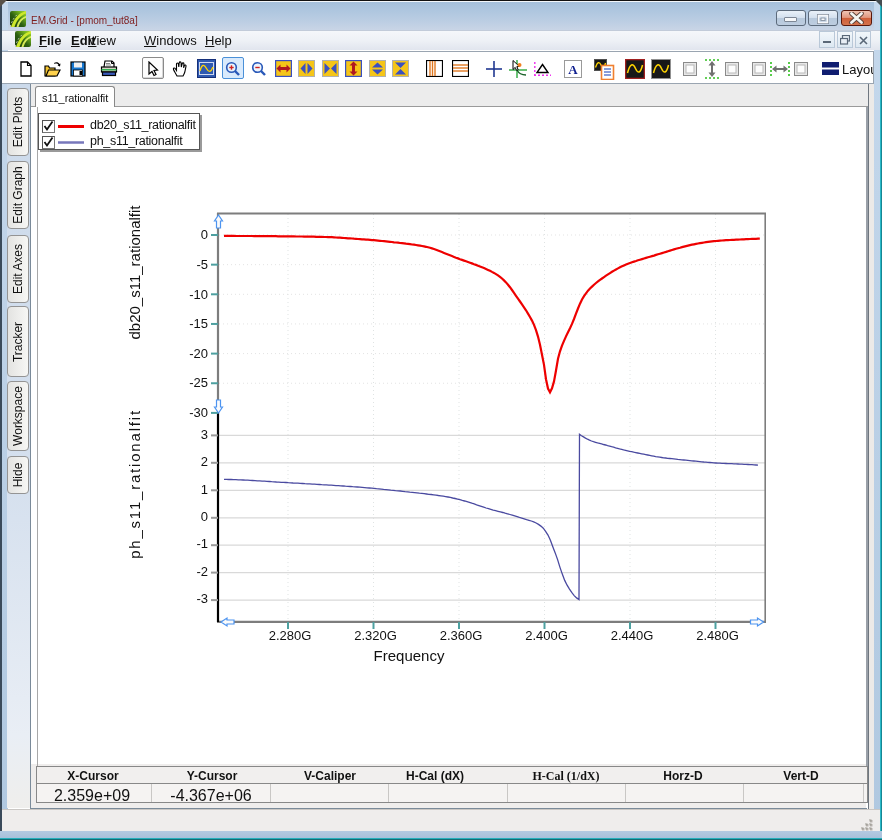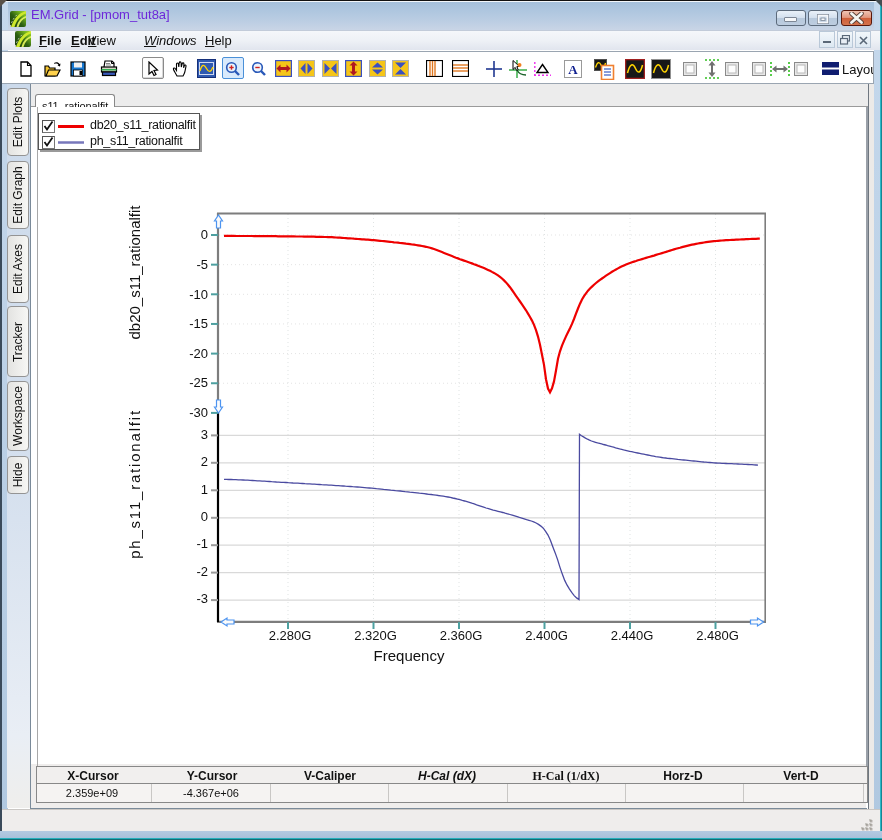--- a/index.html
+++ b/index.html
@@ -11,21 +11,21 @@
 #frame-left { left:0; top:2px; width:2px; height:836px; background:#3a4a5a; }
 #frame-left2 { left:2px; top:2px; width:6px; height:829px; background:linear-gradient(180deg,#c5d8ec,#b0c8e0); }
 #frame-right { left:874px; top:2px; width:6px; height:829px; background:linear-gradient(180deg,#c5d8ec,#b0c8e0); }
 #frame-right2 { left:880px; top:0px; width:2px; height:840px; background:linear-gradient(90deg,#35d3e2,#0c6d7a); }
 #frame-bot { left:0; top:831px; width:882px; height:7px; background:linear-gradient(180deg,#b3cae2,#a8c0da); }
 #frame-bot2 { left:0; top:838px; width:882px; height:2px; background:linear-gradient(180deg,#2ed0de,#0a4a52); }
 #corner-tl { left:0; top:0; width:7px; height:7px; background:#585148; clip-path:polygon(0 0,100% 0,0 100%); }
 #corner-tr { left:875px; top:0; width:7px; height:7px; background:#464e52; clip-path:polygon(0 0,100% 0,100% 100%); }
 
 #titlebar { left:2px; top:2px; width:878px; height:28px; background:linear-gradient(180deg,#a5c0db 0%,#aec6df 30%,#bccee3 70%,#c9d5e6 100%); }
-#title-text { left:31px; top:7px; font-size:13px; color:#6d28d9; }
+#title-text { left:31px; top:15px; font-size:10px; color:#7f1d1d; }
 
 .capbtn { position:absolute; top:10px; height:16px; border-radius:3px; border:1px solid #5c6b7c; }
 #btn-min { left:776px; width:30px; background:linear-gradient(180deg,#e9f1f9 0%,#d3e0ee 48%,#b7c9dc 52%,#bdcde0 100%); }
 #btn-max { left:808px; width:30px; background:linear-gradient(180deg,#e9f1f9 0%,#d3e0ee 48%,#b7c9dc 52%,#bdcde0 100%); }
 #btn-close { left:841px; width:31px; background:linear-gradient(180deg,#f0c4b4 0%,#e29880 46%,#cf5f3a 52%,#d4744e 100%); border-color:#58180c; }
 
 #menubar { left:2px; top:30px; width:878px; height:20px; background:linear-gradient(180deg,#f5f7fa 0%,#eef1f6 50%,#e1e5ee 100%); border-top:1px solid #c2cbd9; }
 .menuitem { position:absolute; top:3px; font-size:13px; color:#111; }
 .menuitem u { text-decoration-thickness:1px; }
 
@@ -35,30 +35,30 @@
 .tbi { position:absolute; top:60px; z-index:4; }
 
 #dock { left:7px; top:84px; width:24px; height:724px; background:linear-gradient(180deg,#ccdaeb 0%,#d5e0ee 55%,#e9eef5 90%,#efeeec 100%); }
 .vtab { position:absolute; left:7px; width:22px; background:linear-gradient(90deg,#e3e3e1,#f7f7f5); border:1px solid #949494; border-radius:4px; }
 .vtab span { position:absolute; left:50%; top:50%; transform:translate(-50%,-50%) rotate(-90deg); white-space:nowrap; font-size:12px; color:#111; }
 
 #mdiborder-l { left:30px; top:84px; width:1px; height:725px; background:#7a8a99; }
 #mdiborder-r { left:867.6px; top:84px; width:1.4px; height:725px; background:#6f7780; }
 #mdiborder-b { left:30px; top:808px; width:837px; height:1px; background:#7a8a99; }
 #tabstrip { left:31px; top:84px; width:837px; height:23px; background:#ececec; border-bottom:1px solid #9a9a9a; }
-#seltab { left:35px; top:86px; width:80px; height:21px; background:#fff; border:1px solid #888; border-bottom:none; border-radius:3px 3px 0 0; font-size:11px; letter-spacing:-0.1px; color:#111; padding:5px 0 0 6px;margin-top:8px; }
+#seltab { left:35px; top:86px; width:80px; height:21px; background:#fff; border:1px solid #888; border-bottom:none; border-radius:3px 3px 0 0; font-size:11px; letter-spacing:-0.1px; color:#111; padding:5px 0 0 6px; }
 #content { left:31px; top:107px; width:837px; height:657px; background:#fff; }
 
 #legend { left:38px; top:113px; width:162px; height:37px; background:#fff; border:1px solid #555; box-shadow:2px 2px 0 #9a9a9a; }
 .cb { position:absolute; width:13px; height:13px; background:#fff; border:1px solid #777; border-top-color:#555; border-left-color:#555; }
 .legtxt { position:absolute; font-size:12.5px; letter-spacing:-0.3px; color:#111; z-index:6; }
 
 #ctable { left:36px; top:766px; width:832px; height:37px; border:1px solid #888; background:#f1efee; }
 .th { position:absolute; z-index:7; top:769px; font-size:12px; font-weight:bold; color:#111; width:118px; text-align:center; }
-.tv { position:absolute; z-index:7; top:787px; font-size:11px; color:#111; width:118px; text-align:center; }
+.tv { position:absolute; z-index:7; top:787px; font-size:16px; color:#111; width:118px; text-align:center; }
 #ctable-mid { z-index:7; left:37px; top:783px; width:830px; height:1px; background:#888; }
 .colsep { position:absolute; z-index:7; top:784px; width:1px; height:18px; background:#c9c7c5; }
 
 #below-mdi { left:8px; top:764px; width:858px; height:44px; background:#efedec; z-index:-1; }
 #statusbar { left:2px; top:809px; width:878px; height:22px; background:#efedec; border-top:1px solid #cac7c4; }
 </style></head>
 <body>
 <div class="abs" id="titlebar"></div>
 <div class="abs" id="frame-top"></div>
 <div class="abs" id="frame-top2"></div>
@@ -71,21 +71,21 @@
 <div class="abs" id="corner-tl"></div>
 <div class="abs" id="corner-tr"></div>
 <div class="abs" id="title-text">EM.Grid - [pmom_tut8a]</div>
 <div class="capbtn" id="btn-min"></div>
 <div class="capbtn" id="btn-max"></div>
 <div class="capbtn" id="btn-close"></div>
 <div class="abs" id="menubar"></div>
 <div class="menuitem" style="left:39px;top:33px;font-weight:bold;"><u>F</u>ile</div>
 <div class="menuitem" style="left:71px;top:33px;font-weight:bold;"><u>E</u>dit</div>
 <div class="menuitem" style="left:88px;top:33px;"><u>V</u>iew</div>
-<div class="menuitem" style="left:144px;top:33px;font-style:italic;"><u>W</u>indows</div>
+<div class="menuitem" style="left:144px;top:33px;"><u>W</u>indows</div>
 <div class="menuitem" style="left:205px;top:33px;"><u>H</u>elp</div>
 <div class="abs" id="toolbar"></div>
 <svg class="tbi" style="left:17.7px;top:60.5px;" width="16" height="16" viewBox="0 0 16 16">
     <path d="M3 1 L9.5 1 L13 4.5 L13 15 L3 15 Z" fill="#fff" stroke="#000" stroke-width="1.3"></path>
     <path d="M9.5 1 L9.5 4.5 L13 4.5" fill="none" stroke="#000" stroke-width="1.1"></path>
   </svg>
 <svg class="tbi" style="left:43.5px;top:60.5px;" width="18" height="16" viewBox="0 0 18 16">
     <path d="M10 2 C12 0.5 14.5 1 15.5 3 L16.5 2.5 L16 5.5 L13.5 4.5 L14.5 4 C13.5 2.5 12 2.2 10.6 3Z" fill="#000"></path>
 <path d="M1 5 L1 15 L11 15 L11 7 L5.5 7 L4.5 5 Z" fill="#f4c430" stroke="#000" stroke-width="1.2"></path>
 <path d="M2 15 L4.5 9 L16 9 L13 15 Z" fill="#ffd24d" stroke="#000" stroke-width="1.2"></path>
@@ -347,21 +347,21 @@
 <div class="cb" style="left:42px;top:120px;"></div>
 <div class="cb" style="left:42px;top:136px;"></div>
 <div class="legtxt" style="left:90px;top:118px;">db20_s11_rationalfit</div>
 <div class="legtxt" style="left:90px;top:134px;">ph_s11_rationalfit</div>
 <div class="abs" style="left:37px;top:107px;width:1px;height:659px;background:#a8a8a8;z-index:6;"></div>
 <div class="abs" style="left:866.4px;top:107px;width:1.2px;height:659px;background:#9aa0a8;z-index:6;"></div>
 
 <div class="th" style="left:34px;">X-Cursor</div>
 <div class="th" style="left:153px;">Y-Cursor</div>
 <div class="th" style="left:271px;">V-Caliper</div>
-<div class="th" style="left:388px;font-style:italic;">H-Cal (dX)</div>
+<div class="th" style="left:376px;">H-Cal (dX)</div>
 <div class="th" style="left:507px;font-family:Liberation Serif, serif;">H-Cal (1/dX)</div>
 <div class="th" style="left:624px;">Horz-D</div>
 <div class="th" style="left:742px;">Vert-D</div>
 <div class="tv" style="left:33px;">2.359e+09</div>
 <div class="tv" style="left:152px;">-4.367e+06</div>
 <div class="colsep" style="left:151px;"></div>
 <div class="colsep" style="left:270px;"></div>
 <div class="colsep" style="left:388px;"></div>
 <div class="colsep" style="left:507px;"></div>
 <div class="colsep" style="left:625px;"></div>

